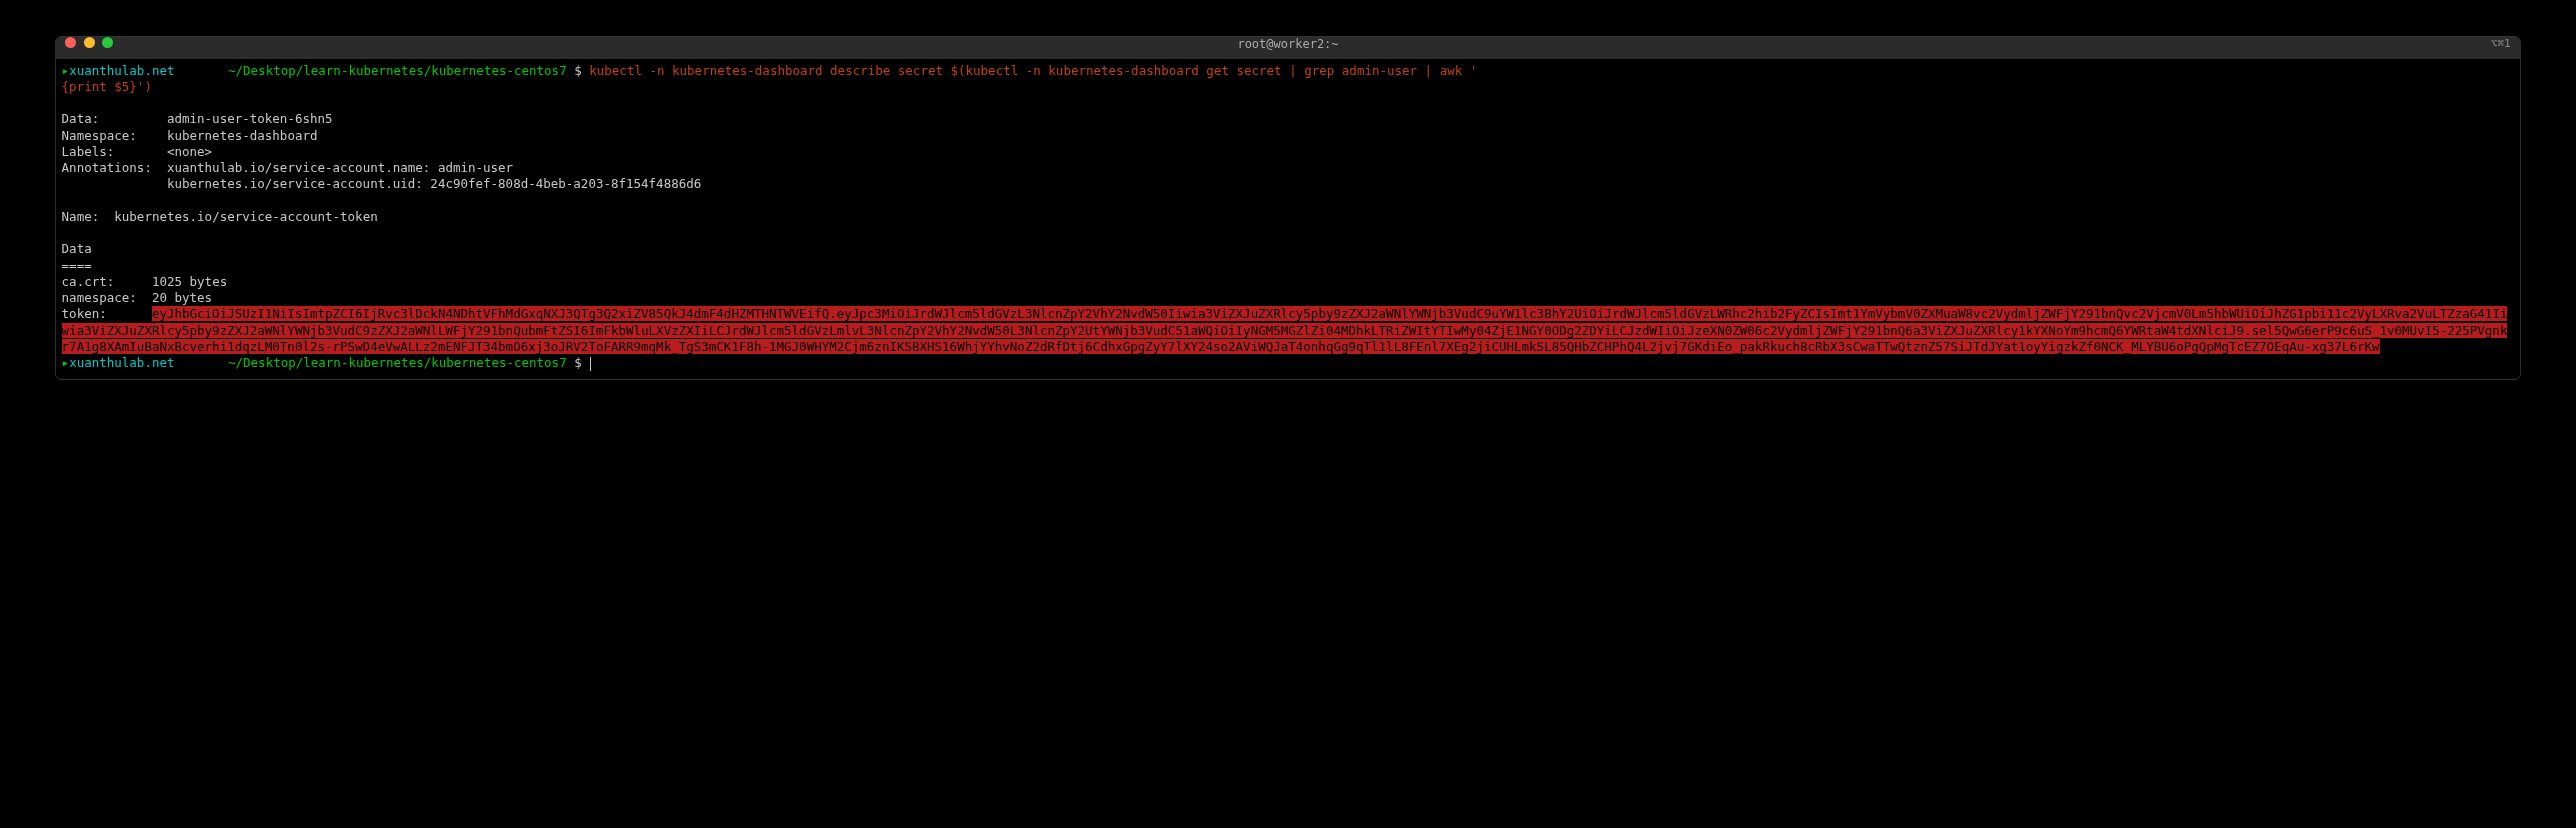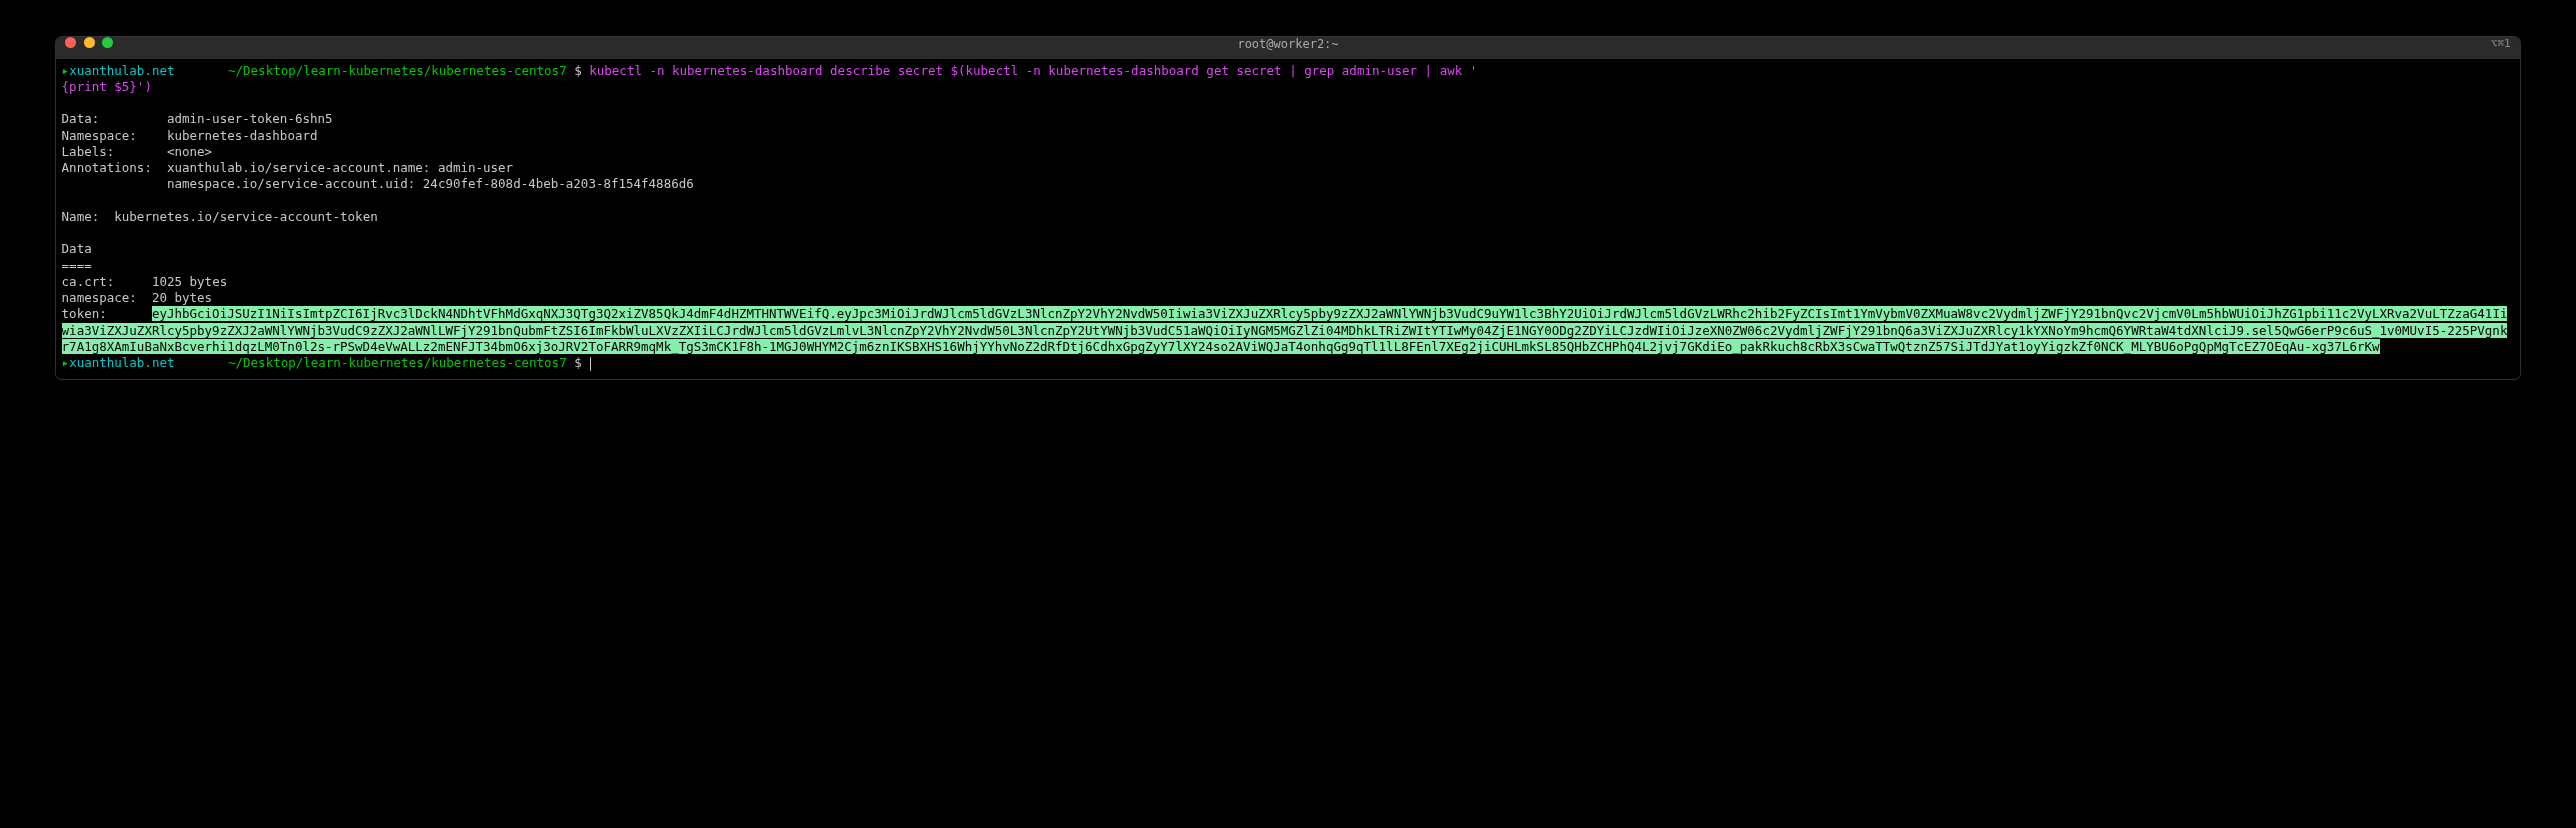--- a/index.html
+++ b/index.html
@@ -67,24 +67,24 @@
       text-align: center;
     }
     .path {
       color: #00c800;
       margin-left: 46px;
     }
     .dollar {
       color: #c8c8c8;
     }
     .cmd {
-      color: #d946ef;
+      color: #c2410c;
     }
     .highlighted {
-      background: #86efac;
+      background: #b91c1c;
       color: #000;
     }
     .cursor {
       display: inline-block;
       width: 0.9px;
       height: 14px;
       background: #c8c8c8;
       vertical-align: middle;
       margin-left: 0.9px;
     }
@@ -109,21 +109,21 @@
     <div class="tab-indicator">⌥⌘1</div>
   </div>
   <div class="terminal-body">
     <pre><span class="arrow">▸</span><span class="host">xuanthulab.net</span> <span class="path">~/Desktop/learn-kubernetes/kubernetes-centos7</span> <span class="dollar">$</span> <span class="cmd">kubectl -n kubernetes-dashboard describe secret $(kubectl -n kubernetes-dashboard get secret | grep admin-user | awk '</span>
 <span class="cmd">{print $5}')</span>
 
 <span>Data:</span>         <span>admin-user-token-6shn5</span>
 <span>Namespace:</span>    <span>kubernetes-dashboard</span>
 <span>Labels:</span>       <span>&lt;none&gt;</span>
 <span>Annotations:</span>  <span>xuanthulab.io/service-account.name: admin-user</span>
-              <span>namespace.io/service-account.uid: 24c90fef-808d-4beb-a203-8f154f4886d6</span>
+              <span>kubernetes.io/service-account.uid: 24c90fef-808d-4beb-a203-8f154f4886d6</span>
 
 <span>Name:</span>  <span>kubernetes.io/service-account-token</span>
 
 <span>Data</span>
 <span>====</span>
 <span>ca.crt:</span>     <span>1025 bytes</span>
 <span>namespace:</span>  <span>20 bytes</span>
 <span>token:</span>      <span class="highlighted">eyJhbGciOiJSUzI1NiIsImtpZCI6IjRvc3lDckN4NDhtVFhMdGxqNXJ3QTg3Q2xiZV85QkJ4dmF4dHZMTHNTWVEifQ.eyJpc3MiOiJrdWJlcm5ldGVzL3NlcnZpY2VhY2NvdW50Iiwia3ViZXJuZXRlcy5pby9zZXJ2aWNlYWNjb3VudC9uYW1lc3BhY2UiOiJrdWJlcm5ldGVzLWRhc2hib2FyZCIsImt1YmVybmV0ZXMuaW8vc2VydmljZWFjY291bnQvc2VjcmV0Lm5hbWUiOiJhZG1pbi11c2VyLXRva2VuLTZzaG41Iiwia3ViZXJuZXRlcy5pby9zZXJ2aWNlYWNjb3VudC9zZXJ2aWNlLWFjY291bnQubmFtZSI6ImFkbWluLXVzZXIiLCJrdWJlcm5ldGVzLmlvL3NlcnZpY2VhY2NvdW50L3NlcnZpY2UtYWNjb3VudC51aWQiOiIyNGM5MGZlZi04MDhkLTRiZWItYTIwMy04ZjE1NGY0ODg2ZDYiLCJzdWIiOiJzeXN0ZW06c2VydmljZWFjY291bnQ6a3ViZXJuZXRlcy1kYXNoYm9hcmQ6YWRtaW4tdXNlciJ9.sel5QwG6erP9c6uS_1v0MUvI5-225PVgnkr7A1g8XAmIuBaNxBcverhi1dqzLM0Tn0l2s-rPSwD4eVwALLz2mENFJT34bmO6xj3oJRV2ToFARR9mqMk_TgS3mCK1F8h-1MGJ0WHYM2Cjm6znIKSBXHS16WhjYYhvNoZ2dRfDtj6CdhxGpgZyY7lXY24so2AViWQJaT4onhqGg9qTl1lL8FEnl7XEg2jiCUHLmkSL85QHbZCHPhQ4L2jvj7GKdiEo_pakRkuch8cRbX3sCwaTTwQtznZ57SiJTdJYat1oyYigzkZf0NCK_MLYBU6oPgQpMgTcEZ7OEqAu-xg37L6rKw</span>
 <span class="arrow">▸</span><span class="host">xuanthulab.net</span> <span class="path">~/Desktop/learn-kubernetes/kubernetes-centos7</span> <span class="dollar">$</span> <span class="cursor"></span></pre>
   </div>

